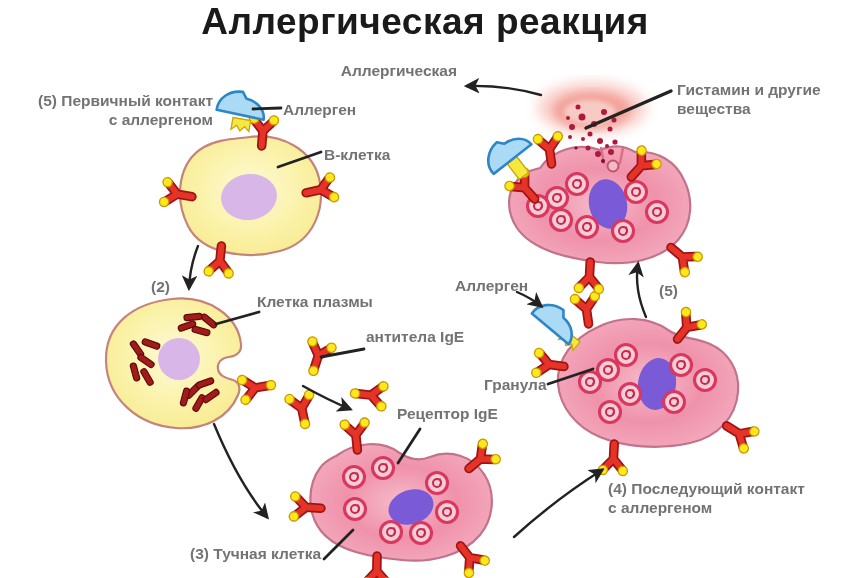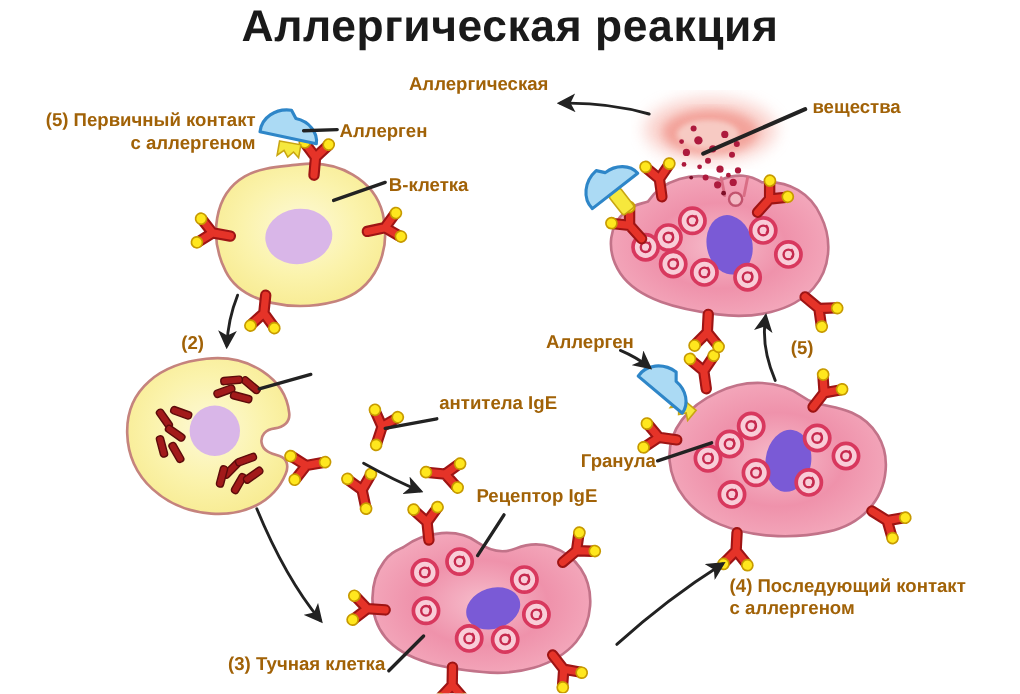--- a/index.html
+++ b/index.html
@@ -1,19 +1,19 @@
 <!DOCTYPE html>
 <html><head>
 <meta charset="utf-8">
 <style>
   html,body{margin:0;padding:0;background:#fff;}
   #stage{position:relative;width:850px;height:578px;background:#fff;overflow:hidden;
          font-family:"Liberation Sans",sans-serif;}
   #stage svg{position:absolute;left:0;top:0;}
-  .lbl{position:absolute;font-weight:700;font-size:15.5px;line-height:19px;color:#a16207;white-space:nowrap;}
+  .lbl{position:absolute;font-weight:700;font-size:15.5px;line-height:19px;color:#737373;white-space:nowrap;}
   .lbl span{display:block;}
   .r{text-align:right;}
   #title{position:absolute;left:0;top:1px;width:850px;text-align:center;
          font-size:37px;font-weight:700;color:#1a1a1a;letter-spacing:.5px;}
 </style>
 </head>
 <body>
 
 <div id="stage">
 
@@ -229,32 +229,34 @@
 
 <div id="title">Аллергическая реакция</div>
 
 <div class="lbl r" style="left:33px;top:91px;width:180px;">
   <span>(5) Первичный контакт</span>
   <span>с аллергеном</span>
 </div>
 <div class="lbl" style="left:283px;top:100px;">Аллерген</div>
 <div class="lbl" style="left:324px;top:145px;">В-клетка</div>
 <div class="lbl" style="left:151px;top:277px;">(2)</div>
+<div class="lbl" style="left:257px;top:292px;">Клетка плазмы</div>
 <div class="lbl" style="left:366px;top:327px;">
   <span>антитела IgE</span>
 </div>
 <div class="lbl" style="left:397px;top:404px;">Рецептор IgE</div>
 <div class="lbl" style="left:190px;top:544px;">(3) Тучная клетка</div>
 <div class="lbl" style="left:455px;top:276px;">Аллерген</div>
 <div class="lbl" style="left:484px;top:375px;">Гранула</div>
 <div class="lbl" style="left:608px;top:479px;">
   <span>(4) Последующий контакт</span>
   <span>с аллергеном</span>
 </div>
 <div class="lbl" style="left:659px;top:281px;">(5)</div>
 <div class="lbl r" style="left:330px;top:61px;width:127px;">
   <span>Аллергическая</span>
 </div>
 <div class="lbl" style="left:677px;top:80px;">
+  <span>Гистамин и другие</span>
   <span>вещества</span>
 </div>
 
 </div>
 
 </body></html>

